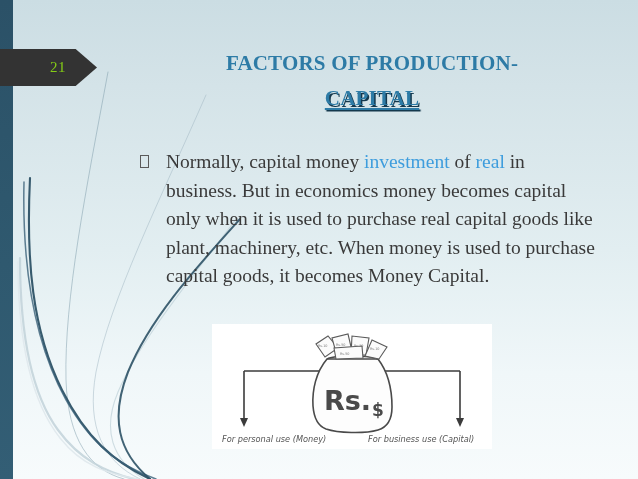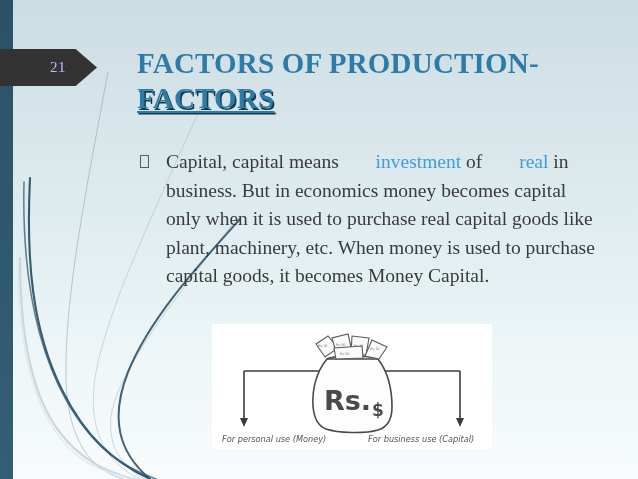--- a/index.html
+++ b/index.html
@@ -46,41 +46,42 @@
     width: 97px;
     height: 37px;
     background: #333333;
     -webkit-clip-path: polygon(0 0, 78% 0, 100% 50%, 78% 100%, 0 100%);
     clip-path: polygon(0 0, 78% 0, 100% 50%, 78% 100%, 0 100%);
     display: flex;
     align-items: center;
     justify-content: flex-start;
   }
   .page-tag-num {
-    color: #c4b5fd;
+    color: #84cc16;
     font-family: "Liberation Serif", serif;
     font-size: 15px;
     margin-left: 50px;
     letter-spacing: 0.4px;
   }
 
   
   .title-block {
     position: absolute;
     left: 137px;
     top: 46px;
     width: 470px;
   }
   .title-line {
     font-family: "Liberation Serif", serif;
     font-weight: bold;
-    font-size: 29px;
+    font-size: 21px;
     line-height: 35px;
     color: #2d7ba6;
     letter-spacing: 0.2px;
+    text-align: center;
   }
   .title-line-2 {
     display: inline-block;
     text-decoration: underline;
     text-underline-offset: 3px;
     text-decoration-thickness: 2px;
     text-shadow: 1.5px 1.5px 0 #14384d;
   }
 
   
@@ -109,21 +110,20 @@
   }
   .body-text {
     font-family: "Liberation Serif", serif;
     font-size: 19.5px;
     line-height: 28.5px;
     color: #3a3a3a;
     flex: 1 1 auto;
   }
   .lnk {
     color: #3e9ddd;
-    margin-left: 32px;
   }
 
   
   .picture-panel {
     position: absolute;
     left: 212px;
     top: 324px;
     width: 280px;
     height: 125px;
     background: #ffffff;
@@ -151,29 +151,29 @@
       <path d="M18,262 C18,338 30,400 60,438 C82,466 108,474 138,479" stroke="#dfe8ec" stroke-width="1.4" opacity="0.9"></path>
     </g>
   </svg>
 
   <div class="page-tag">
     <span class="page-tag-num">21</span>
   </div>
 
   <div class="title-block">
     <div class="title-line">FACTORS OF PRODUCTION-</div>
-    <div class="title-line"><span class="title-line-2">FACTORS</span></div>
+    <div class="title-line"><span class="title-line-2">CAPITAL</span></div>
   </div>
 
   <div class="body-block">
     <div class="bullet-glyph">
       <span class="bullet-box"></span>
     </div>
     <div class="body-text">
-      <span>Capital, capital means </span><span class="lnk">investment</span><span> of </span><span class="lnk">real</span><span> in business. But in economics money becomes capital only when it is used to purchase real capital goods like plant, machinery, etc. When money is used to purchase capital goods, it becomes Money Capital.</span>
+      <span>Normally, capital money </span><span class="lnk">investment</span><span> of </span><span class="lnk">real</span><span> in business. But in economics money becomes capital only when it is used to purchase real capital goods like plant, machinery, etc. When money is used to purchase capital goods, it becomes Money Capital.</span>
     </div>
   </div>
 
   <div class="picture-panel">
     <svg viewBox="0 0 280 125" width="280" height="125">
 
       <g stroke="#3b3b3b" stroke-width="1.6" fill="none">
         <path d="M32,47 L248,47"></path>
         <path d="M32,47 L32,96"></path>
         <path d="M248,47 L248,96"></path>

